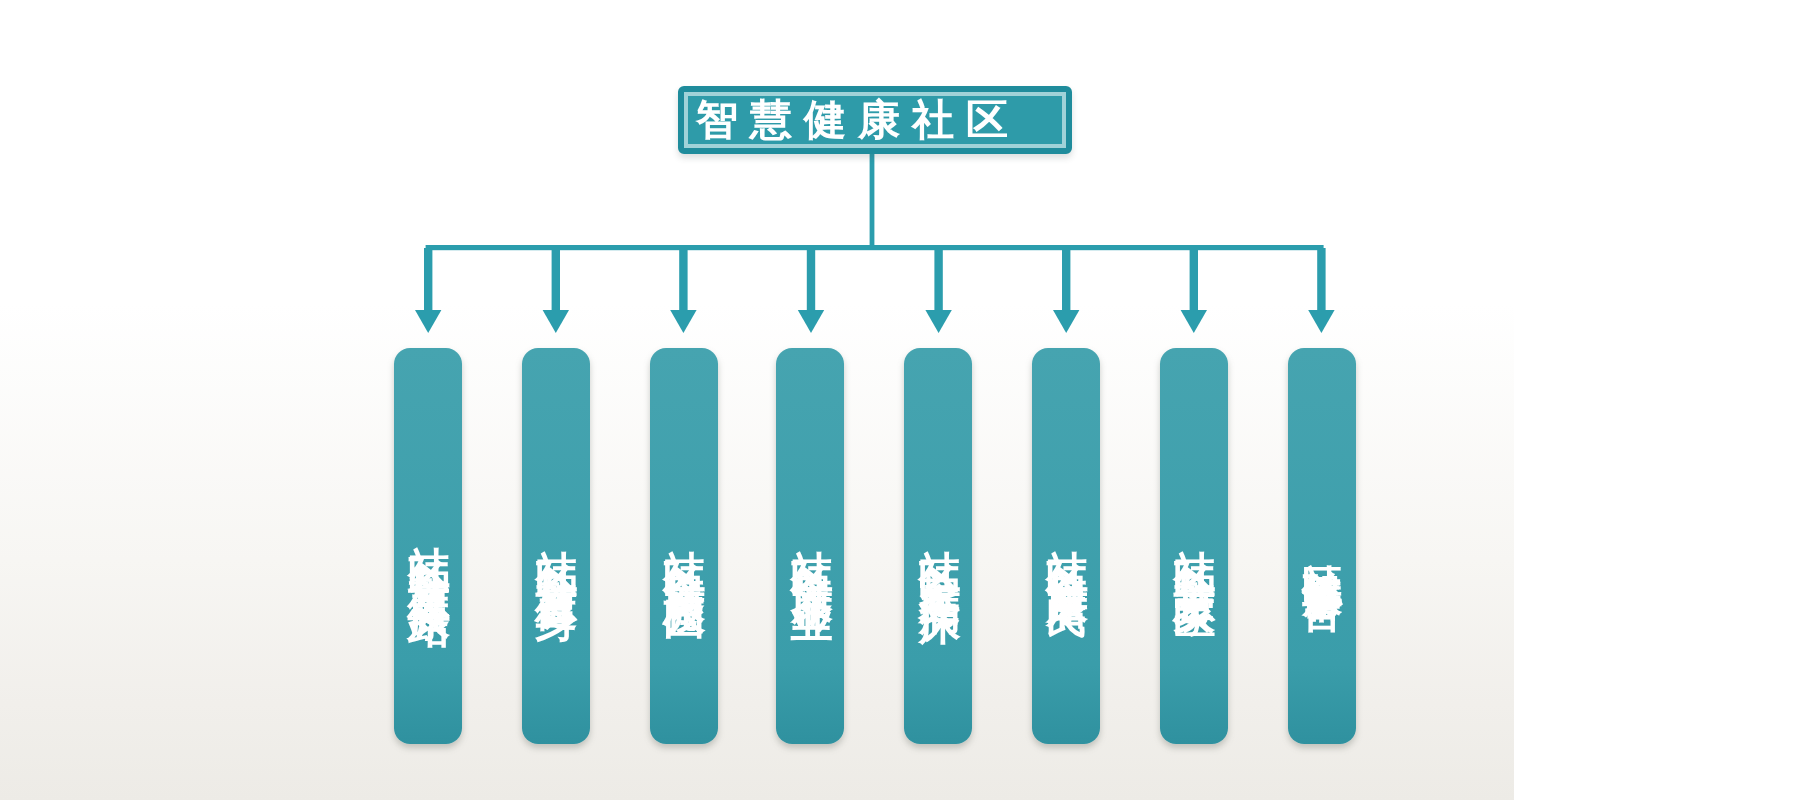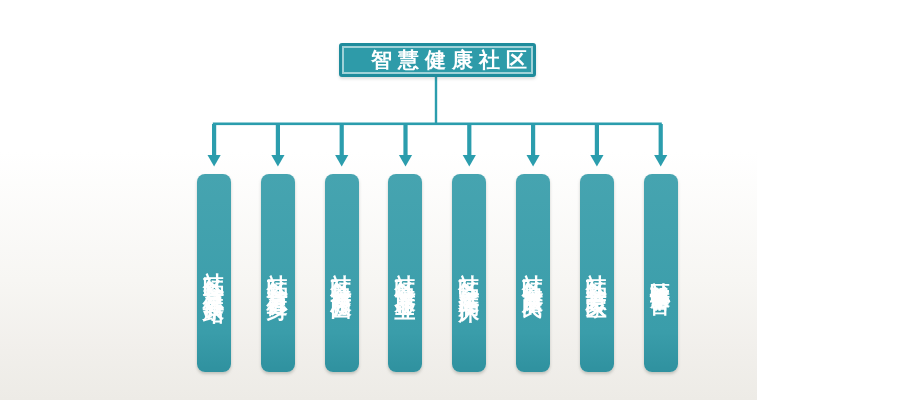--- a/index.html
+++ b/index.html
@@ -34,21 +34,21 @@
     top: 43px;
     width: 197px;
     height: 34px;
     box-sizing: border-box;
     background: #2e9ba9;
     border: 3px solid #1f8c9c;
     box-shadow: inset 0 0 0 2px rgba(255,255,255,0.55), 0 2px 3px rgba(60,80,80,0.18);
     border-radius: 3px;
     display: flex;
     align-items: center;
-    justify-content: flex-end;
+    justify-content: flex-start;
   }
   .root-node .label {
     color: #ffffff;
     font-size: 21px;
     font-weight: bold;
     letter-spacing: 6px;
     text-indent: 6px;
     white-space: nowrap;
   }
   

